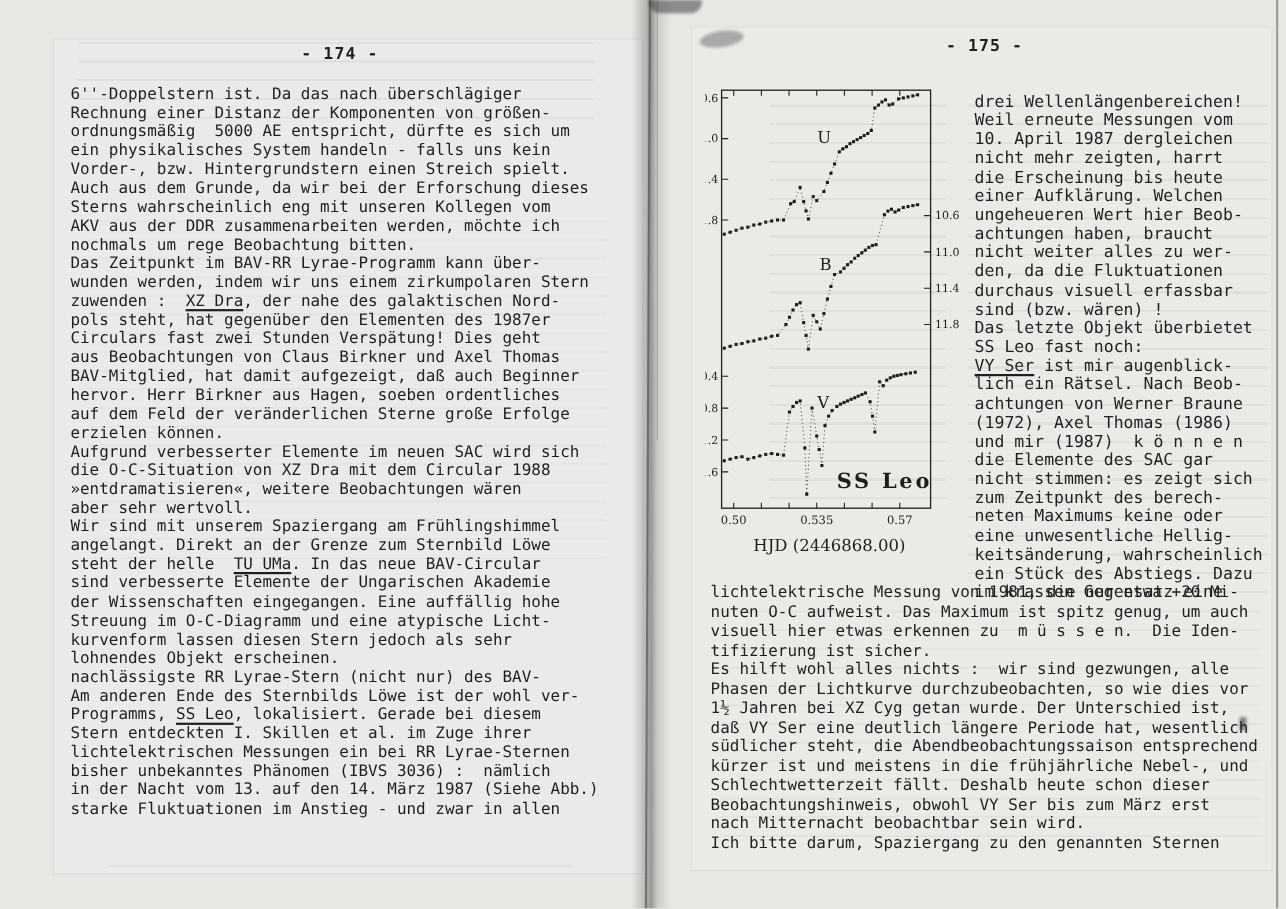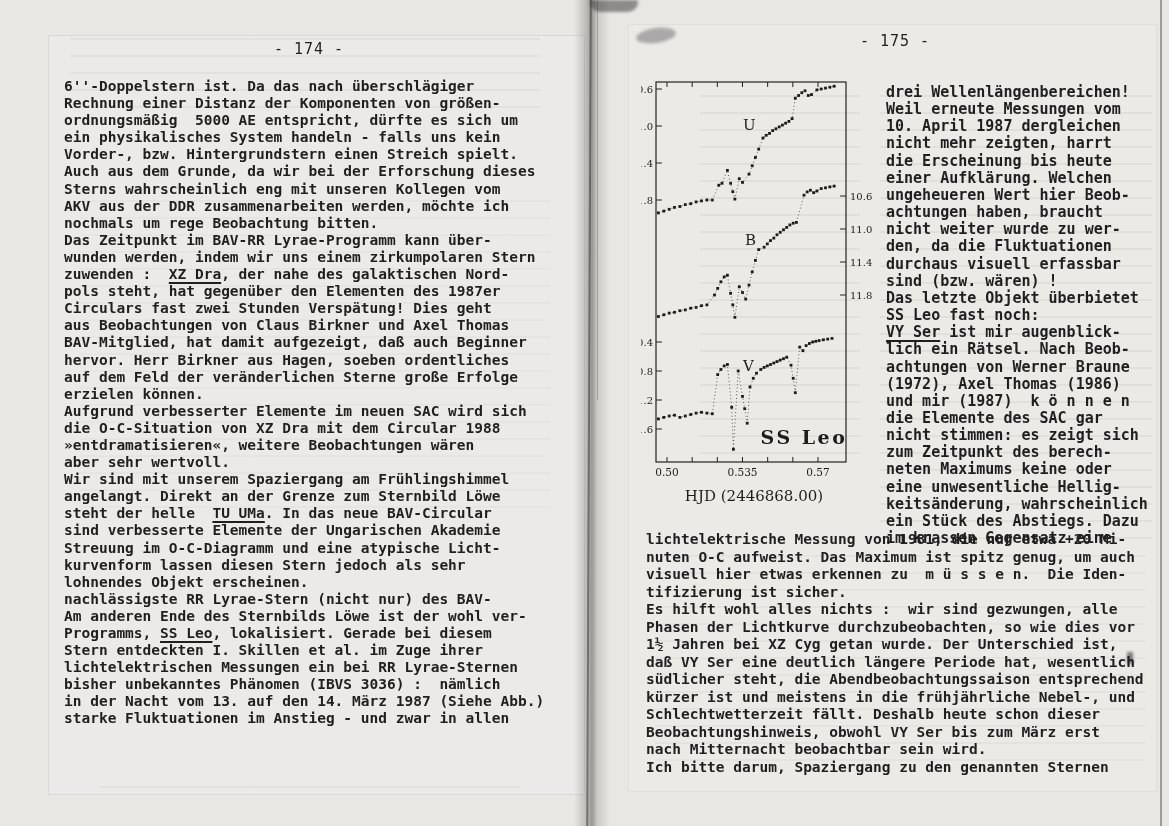--- a/index.html
+++ b/index.html
@@ -6,24 +6,24 @@
   body{
     width:1169px;height:826px;position:relative;overflow:hidden;
     background:#e8e7e4;
     font-family:"DejaVu Sans Mono", monospace;
     color:#1f1f1f;
   }
   .abs{position:absolute;}
   
   .page-frame{border:1px solid rgba(0,0,0,0.07);background:rgba(255,255,255,0.15);}
   
-  .tblock{font-weight:bold;}
+  .tblock{font-weight:normal;}
   .tline{white-space:pre;}
   .tline .ul{text-decoration:underline;text-decoration-thickness:1.5px;text-underline-offset:3px;}
-  .pageno{font-weight:normal;font-size:15px;letter-spacing:1px;text-align:center;}
+  .pageno{font-weight:bold;font-size:15px;letter-spacing:1px;text-align:center;}
   #left-text{font-size:14.5px;line-height:17.1px;}
   #right-col{font-size:15px;line-height:17.15px;}
   #right-bottom{font-size:14.5px;line-height:17.5px;}
   
   .gutter{
     background:linear-gradient(90deg, rgba(60,60,58,0) 0%, rgba(70,70,68,0.28) 35%,
       rgba(55,55,53,0.45) 50%, rgba(70,70,68,0.18) 65%, rgba(60,60,58,0) 100%);
   }
   .gutter-line{background:rgba(45,45,43,0.5);filter:blur(0.6px);}
   .edge-line{background:rgba(25,25,25,0.65);}
@@ -74,20 +74,21 @@
       <div class="tline">auf dem Feld der veränderlichen Sterne große Erfolge</div>
       <div class="tline">erzielen können.</div>
       <div class="tline">Aufgrund verbesserter Elemente im neuen SAC wird sich</div>
       <div class="tline">die O-C-Situation von XZ Dra mit dem Circular 1988</div>
       <div class="tline">»entdramatisieren«, weitere Beobachtungen wären</div>
       <div class="tline">aber sehr wertvoll.</div>
       <div class="tline">Wir sind mit unserem Spaziergang am Frühlingshimmel</div>
       <div class="tline">angelangt. Direkt an der Grenze zum Sternbild Löwe</div>
       <div class="tline">steht der helle  <span class="ul">TU UMa</span>. In das neue BAV-Circular</div>
       <div class="tline">sind verbesserte Elemente der Ungarischen Akademie</div>
+      <div class="tline">der Wissenschaften eingegangen. Eine auffällig hohe</div>
       <div class="tline">Streuung im O-C-Diagramm und eine atypische Licht-</div>
       <div class="tline">kurvenform lassen diesen Stern jedoch als sehr</div>
       <div class="tline">lohnendes Objekt erscheinen.</div>
       <div class="tline">nachlässigste RR Lyrae-Stern (nicht nur) des BAV-</div>
       <div class="tline">Am anderen Ende des Sternbilds Löwe ist der wohl ver-</div>
       <div class="tline">Programms, <span class="ul">SS Leo</span>, lokalisiert. Gerade bei diesem</div>
       <div class="tline">Stern entdeckten I. Skillen et al. im Zuge ihrer</div>
       <div class="tline">lichtelektrischen Messungen ein bei RR Lyrae-Sternen</div>
       <div class="tline">bisher unbekanntes Phänomen (IBVS 3036) :  nämlich</div>
       <div class="tline">in der Nacht vom 13. auf den 14. März 1987 (Siehe Abb.)</div>
@@ -304,21 +305,21 @@
 
   <div class="abs tblock" id="right-col" style="left:302px;top:84px;width:272px;">
       <div class="tline">drei Wellenlängenbereichen!</div>
       <div class="tline">Weil erneute Messungen vom</div>
       <div class="tline">10. April 1987 dergleichen</div>
       <div class="tline">nicht mehr zeigten, harrt</div>
       <div class="tline">die Erscheinung bis heute</div>
       <div class="tline">einer Aufklärung. Welchen</div>
       <div class="tline">ungeheueren Wert hier Beob-</div>
       <div class="tline">achtungen haben, braucht</div>
-      <div class="tline">nicht weiter wurde zu wer-</div>
+      <div class="tline">nicht weiter alles zu wer-</div>
       <div class="tline">den, da die Fluktuationen</div>
       <div class="tline">durchaus visuell erfassbar</div>
       <div class="tline">sind (bzw. wären) !</div>
       <div class="tline">Das letzte Objekt überbietet</div>
       <div class="tline">SS Leo fast noch:</div>
       <div class="tline"><span class="ul">VY Ser</span> ist mir augenblick-</div>
       <div class="tline">lich ein Rätsel. Nach Beob-</div>
       <div class="tline">achtungen von Werner Braune</div>
       <div class="tline">(1972), Axel Thomas (1986)</div>
       <div class="tline">und mir (1987)  k ö n n e n</div>

